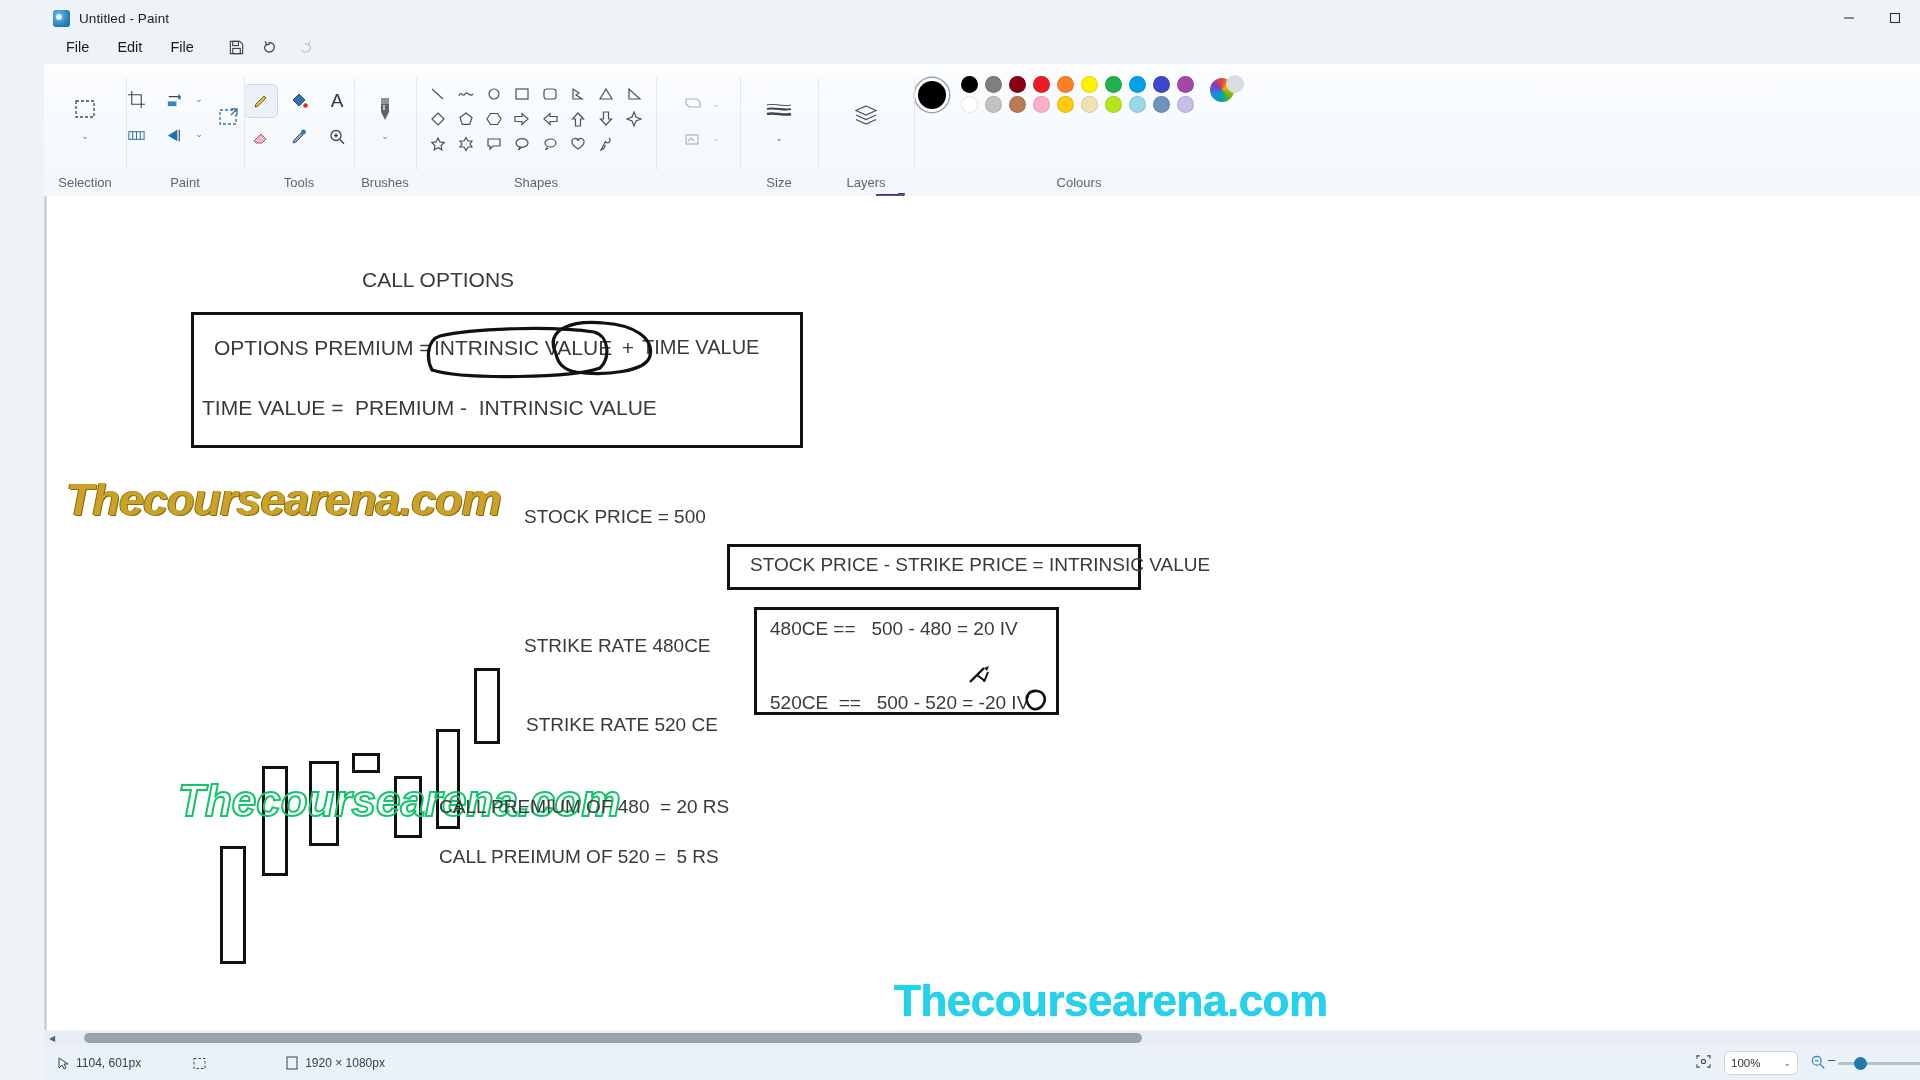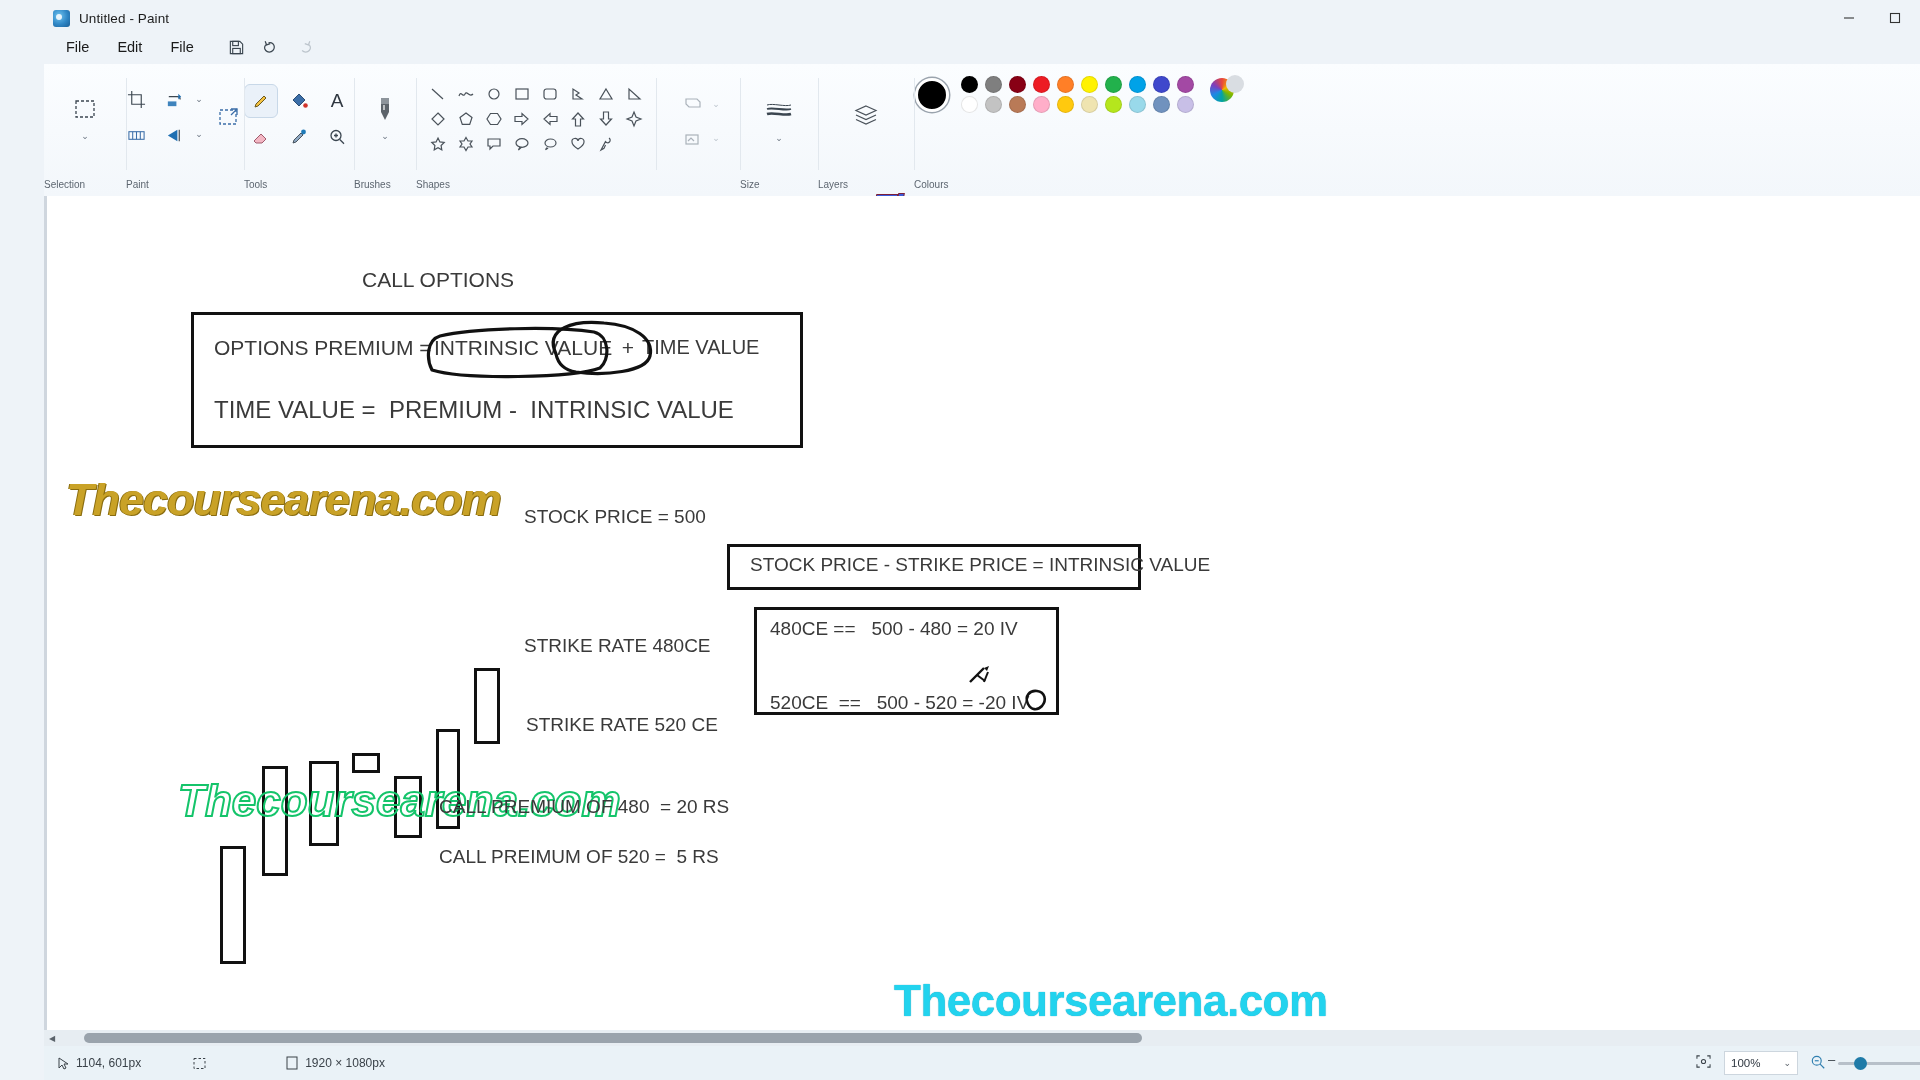--- a/index.html
+++ b/index.html
@@ -57,22 +57,22 @@
     background: linear-gradient(#fbfdff, #f3f7fb);
     display: flex; align-items: stretch;
   }
   .group { position: relative; display: flex; flex-direction: column; align-items: center;
            justify-content: flex-start; padding: 8px 0 0 0; }
   .group + .group:before {
     content: ""; position: absolute; left: 0; top: 14px; bottom: 26px; width: 1px;
     background: #e2e8ee;
   }
   .group-label {
-    position: absolute; bottom: 6px; left: 0; right: 0; text-align: left;
-    font-size: 10px; color: #5d6670;
+    position: absolute; bottom: 6px; left: 0; right: 0; text-align: center;
+    font-size: 13px; color: #5d6670;
   }
   .grid { display: grid; gap: 2px 4px; }
   .tool {
     width: 34px; height: 34px; display: flex; align-items: center; justify-content: center;
     border-radius: 6px; color: #333;
   }
   .tool.big { width: 44px; height: 46px; }
   .tool.active { background: #eaf1f9; border: 1px solid #c8d8e8; }
   .chev { font-size: 9px; color: #6a7480; line-height: 1; }
   .shape-grid { display: grid; grid-template-columns: repeat(8, 26px); gap: 1px 2px; }
@@ -133,21 +133,21 @@
   .hscroll-arrow { width: 16px; text-align: center; font-size: 8px; color: #5b636b; }
 
   
   .statusbar {
     position: absolute; left: 0; top: 1046px; width: 1920px; height: 34px;
     background: #eaf2f7; display: flex; align-items: center; font-size: 12px; color: #3a4249;
   }
   .st-item { display: flex; align-items: center; gap: 7px; }
   .st-right { margin-left: auto; display: flex; align-items: center; gap: 12px; padding-right: 16px; }
   .zoom-select {
-    width: 74px; height: 24px; background: #fff; border: 1px solid #cdd6de; border-radius: 0;
+    width: 74px; height: 24px; background: #fff; border: 1px solid #cdd6de; border-radius: 6px;
     display: flex; align-items: center; justify-content: space-between; padding: 0 6px;
     font-size: 11.5px; color: #2f3740;
   }
   .zoom-slider { position: relative; width: 110px; height: 14px; display: flex; align-items: center; }
   .zoom-track { position: absolute; left: 0; right: 0; height: 3px; background: #b7c0c9; border-radius: 2px; }
   .zoom-knob { position: absolute; left: 16px; width: 13px; height: 13px; border-radius: 50%; background: #1f7ba8; }
   .zoom-minus, .zoom-plus { font-size: 13px; color: #3a4249; }
 </style>
 </head>
 <body>
@@ -533,21 +533,21 @@
     <div class="canvas-left-edge"></div>
 
     <div class="note" style="left:318px;top:72px;font-size:21px">CALL OPTIONS</div>
 
     <div class="hbox" style="left:147px;top:116px;width:612px;height:136px"></div>
 
     <div class="note" style="left:170px;top:140px;font-size:21px">OPTIONS PREMIUM = </div>
     <div class="note" style="left:390px;top:140px;font-size:21px">INTRINSIC VALUE</div>
     <div class="note" style="left:572px;top:140px;font-size:21px"> + </div>
     <div class="note" style="left:598px;top:140px;font-size:20px">TIME VALUE</div>
-    <div class="note" style="left:170px;top:200px;font-size:24px">TIME VALUE =  PREMIUM -  INTRINSIC VALUE</div>
+    <div class="note" style="left:158px;top:200px;font-size:21px">TIME VALUE =  PREMIUM -  INTRINSIC VALUE</div>
 
     <svg style="position:absolute;left:380px;top:122px" width="360" height="62">
       <path d="M8 52 C2 40, 3 22, 16 18 C50 10, 130 8, 170 14 C186 18, 186 42, 176 50 C150 60, 40 62, 8 52 Z" fill="none" stroke="#111" stroke-width="3.2" stroke-linejoin="round"></path>
       <path d="M132 36 C120 10, 150 2, 180 5 C210 7, 230 20, 226 38 C222 54, 180 58, 152 54 C140 52, 134 46, 132 36 Z" fill="none" stroke="#111" stroke-width="3.2" stroke-linejoin="round"></path>
     </svg>
 
     <div class="wm wm-gold" style="left:22px;top:278px">Thecoursearena.com</div>
 
     <div id="candles">
         <div class="candle" style="left: 176px; top: 650px; width: 26px; height: 118px;"></div>

